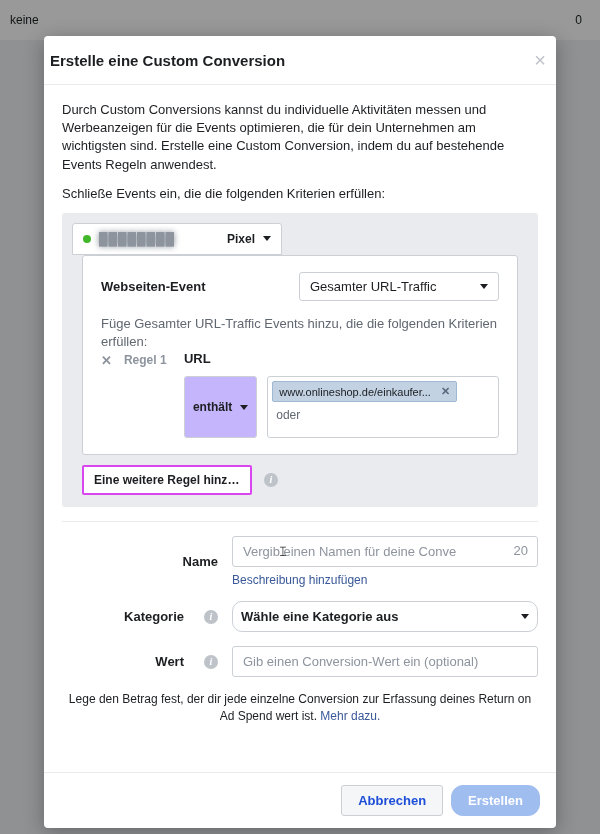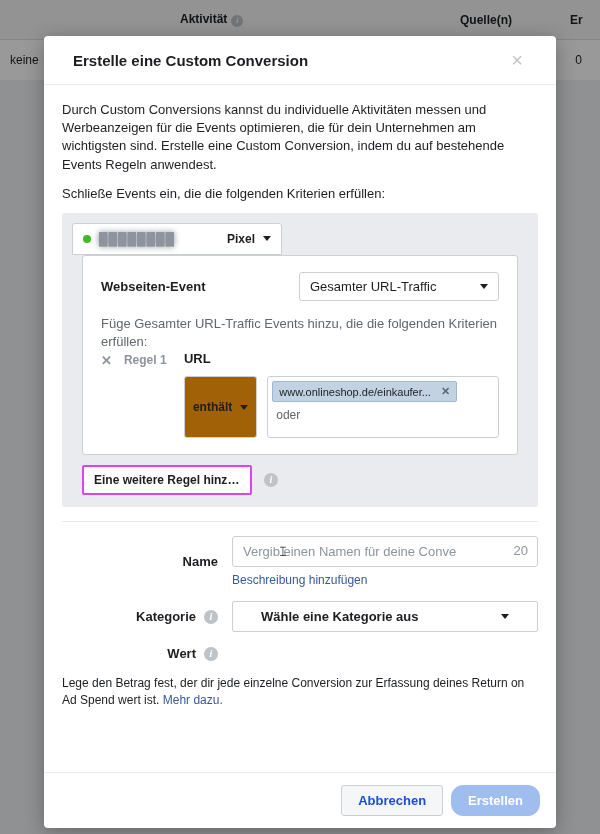--- a/index.html
+++ b/index.html
@@ -72,21 +72,21 @@
     left: 44px;
     right: 44px;
     bottom: 6px;
     background: #fff;
     border-radius: 4px;
     box-shadow: 0 4px 20px rgba(0,0,0,0.3);
     display: flex;
     flex-direction: column;
   }
   .modal-header {
-    padding: 14px 29px;
+    padding: 14px 6px;
     border-bottom: 1px solid #e9eaeb;
     display: flex;
     align-items: center;
     justify-content: space-between;
   }
   .modal-title {
     font-size: 15px;
     font-weight: 700;
     color: #1c1e21;
   }
@@ -200,21 +200,21 @@
   }
   .url-row { display: flex; gap: 10px; }
   .contains-box {
     border: 1px solid #ccd0d5;
     border-radius: 3px;
     padding: 6px 8px;
     display: flex;
     align-items: center;
     font-size: 12px;
     font-weight: 600;
-    background: #a16207;
+    background: #c4b5fd;
     cursor: pointer;
     white-space: nowrap;
   }
   .contains-box .caret { margin-left: 8px; }
   .url-chip-box {
     flex: 1;
     border: 1px solid #ccd0d5;
     border-radius: 3px;
     padding: 4px;
     background: #fff;
@@ -311,37 +311,38 @@
   }
   .desc-link {
     color: #385898;
     font-size: 12px;
     margin-top: 6px;
     cursor: pointer;
     display: inline-block;
   }
   .cat-select {
     border: 1px solid #ccd0d5;
-    border-radius: 2px;
-    padding: 7px 28px;
+    border-radius: 10px;
+    padding: 7px 8px;
     display: flex;
     align-items: center;
     justify-content: space-between;
     font-size: 13px;
     font-weight: 700;
     background: #fff;
     cursor: pointer;
   }
-  .label-with-info { display: flex; align-items: center; justify-content: flex-end; gap: 8px; }
+  .label-with-info { display: flex; align-items: center; justify-content: flex-end; gap: 20px; }
 
   .footnote {
     font-size: 12px;
     color: #1c1e21;
     margin: 4px 0 14px 0;
     line-height: 1.4;
+    text-align: center;
   }
   .footnote a { color: #385898; cursor: pointer; text-decoration: none; }
 
   .modal-footer {
     border-top: 1px solid #e9eaeb;
     padding: 12px 16px;
     display: flex;
     justify-content: flex-end;
     gap: 8px;
   }
@@ -366,28 +367,20 @@
     left: 46px;
     top: 7px;
     pointer-events: none;
     font-size: 14px;
   }
 </style>
 </head>
 <body>
 
 <div class="bg-table">
-  <div class="bg-header">
-    <div class="col c1"></div>
-    <div class="col c2">
-      <span>Aktivität</span><span class="info-icon-bg">i</span>
-    </div>
-    <div class="col c3">Quelle(n)</div>
-    <div class="col c4">Er</div>
-  </div>
   <div class="bg-row">
     <div class="col r1">keine</div>
     <div class="col rlast">0</div>
   </div>
 </div>
 
 <div class="overlay"></div>
 
 <div class="modal">
   <div class="modal-header">
@@ -469,20 +462,23 @@
           <span class="caret"></span>
         </div>
       </div>
     </div>
 
     <div class="form-row">
       <div class="form-label label-with-info">
         <span>Wert</span>
         <span class="info-icon">i</span>
       </div>
+      <div class="form-field">
+        <input class="text-input" style="padding-right: 10px;" placeholder="Gib einen Conversion-Wert ein (optional)">
+      </div>
     </div>
 
     <p class="footnote">
       <span>Lege den Betrag fest, der dir jede einzelne Conversion zur Erfassung deines Return on Ad Spend wert ist. </span><a>Mehr dazu.</a>
     </p>
 
   </div>
 
   <div class="modal-footer">
     <button class="btn">Abbrechen</button>

